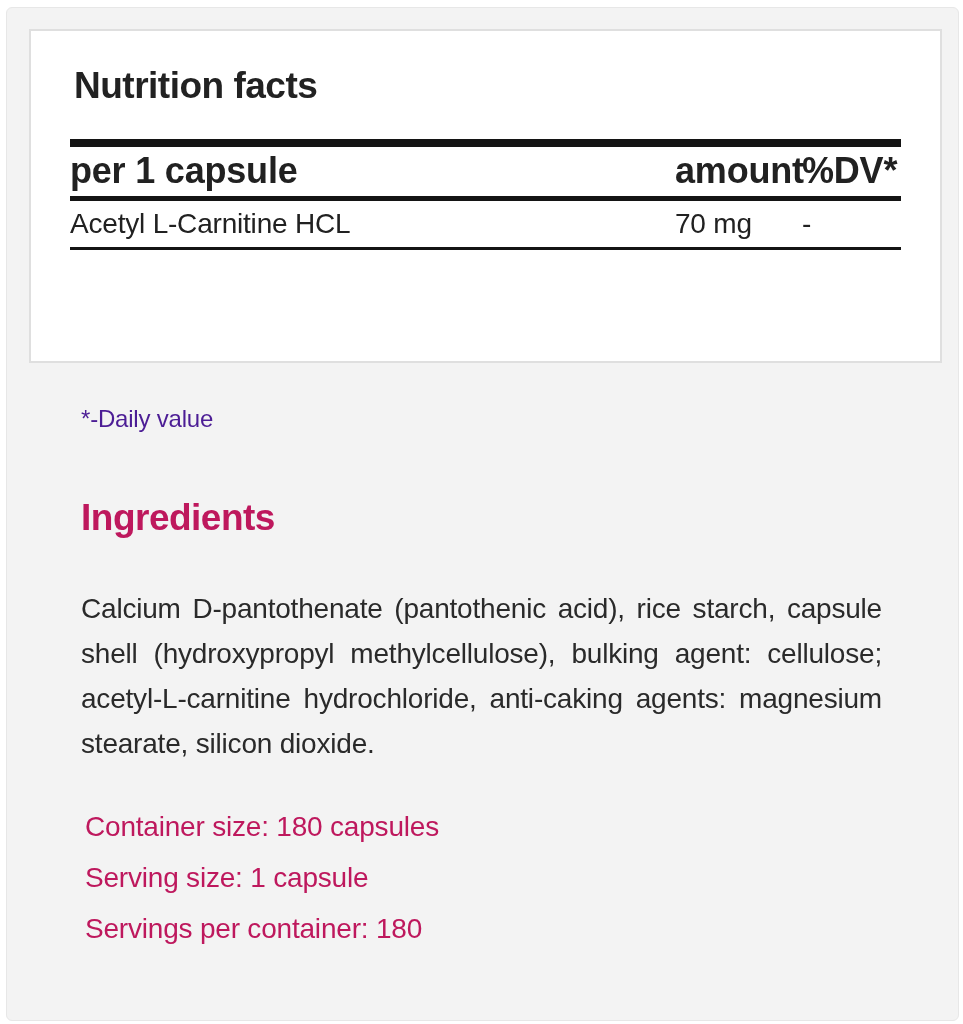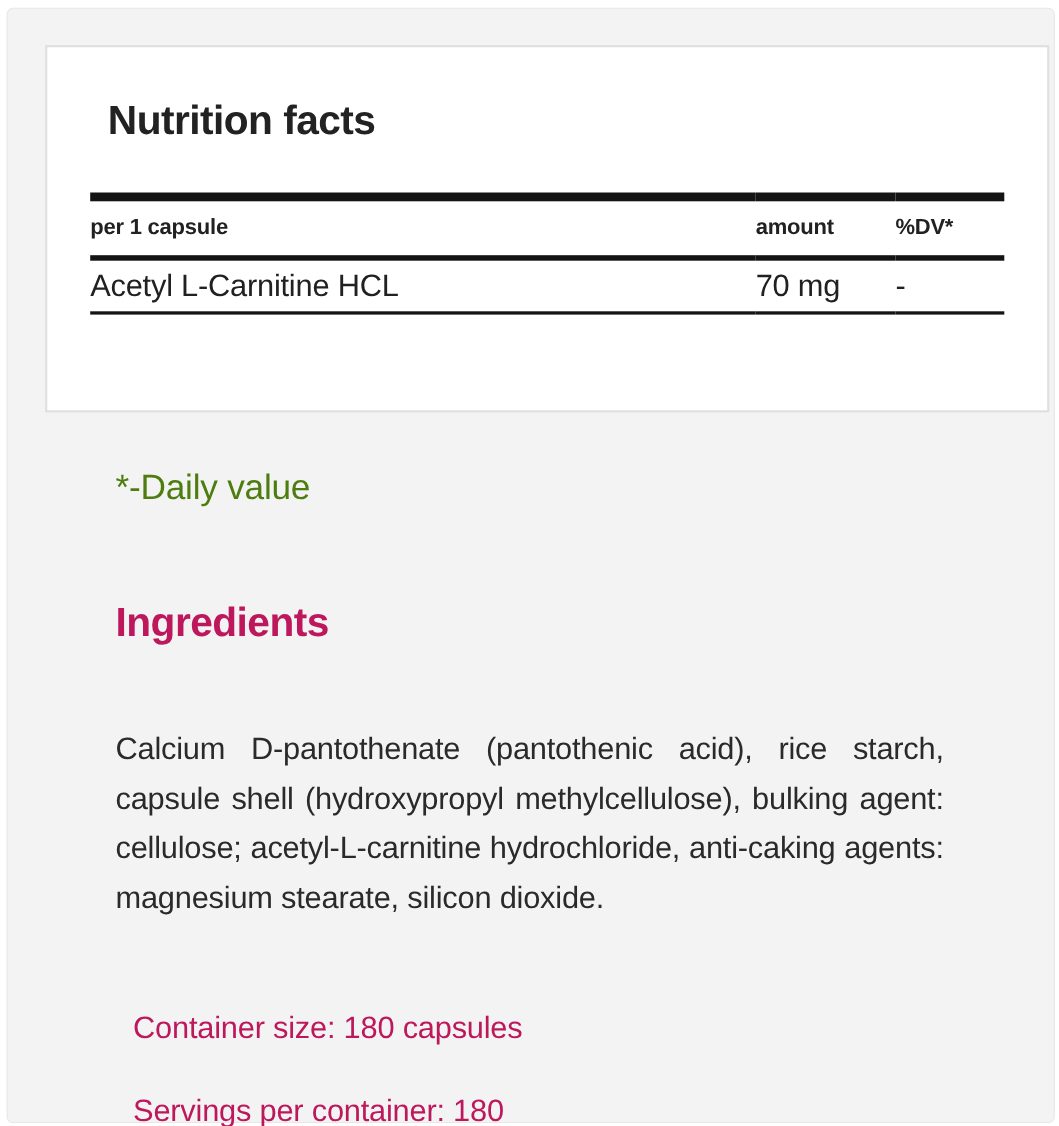--- a/index.html
+++ b/index.html
@@ -1,15 +1,15 @@
 <!DOCTYPE html>
 <html><head>
 <meta charset="utf-8">
 <style>
-  * { margin: 0; padding: 16px; box-sizing: border-box; }
+  * { margin: 0; padding: 4px; box-sizing: border-box; }
   html, body {
     width: 963px; height: 1024px;
     background: #ffffff;
     font-family: "Liberation Sans", sans-serif;
     color: #212121;
     overflow: hidden;
   }
   .panel {
     position: absolute;
     left: 6px; top: 7px;
@@ -41,43 +41,43 @@
     table-layout: fixed;
     border-top: 8px solid #141414;
     border-bottom: 3px solid #141414;
   }
   col.c-name   { width: auto;  }
   col.c-amount { width: 127px; }
   col.c-dv     { width: 99px;  }
   .nutrition-table th {
     text-align: left;
     font-weight: 700;
-    font-size: 20px;
+    font-size: 36px;
     line-height: 34px;
     padding: 7px 0 8px 0;
     border-bottom: 5px solid #141414;
     letter-spacing: -0.2px;
   }
   .nutrition-table td {
     font-size: 28px;
     line-height: 35px;
     padding: 5px 0 6px 0;
     vertical-align: middle;
     letter-spacing: -0.2px;
   }
   .nutrition-table tbody tr + tr td { border-top: 3px solid #1d4ed8; }
   .cell-dv { padding-left: 3px; }
   
   .sections { padding: 0 68px 0 66px; }
   .footnote {
     margin-top: 35px;
-    font-size: 32px;
+    font-size: 24px;
     line-height: 34px;
     letter-spacing: -0.2px;
-    color: #4d7c0f;
+    color: #4c1d95;
   }
   .section-heading {
     margin-top: 54px;
     font-size: 37px;
     line-height: 40px;
     font-weight: 700;
     letter-spacing: -0.5px;
     color: #be185d;
   }
   .ingredients-text {
@@ -131,17 +131,18 @@
 
     <p class="footnote">*-Daily value</p>
 
     <h2 class="section-heading">Ingredients</h2>
 
     <p class="ingredients-text">Calcium D-pantothenate (pantothenic acid), rice starch, capsule shell (hydroxypropyl methylcellulose), bulking agent: cellulose; acetyl-L-carnitine hydrochloride, anti-caking agents: magnesium stearate, silicon dioxide.</p>
 
 
     <div class="info-lines">
       <p class="info-line">Container size: 180 capsules</p>
+      <p class="info-line">Serving size: 1 capsule</p>
       <p class="info-line">Servings per container: 180</p>
     </div>
 
   </div>
 </div>
 
 </body></html>

